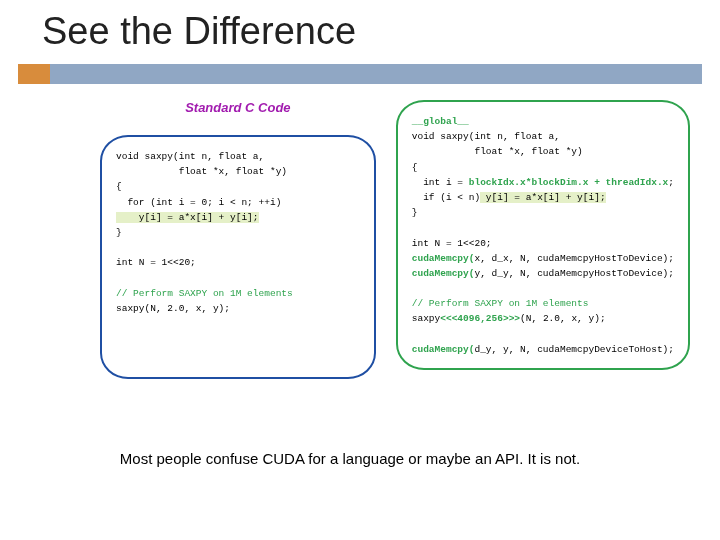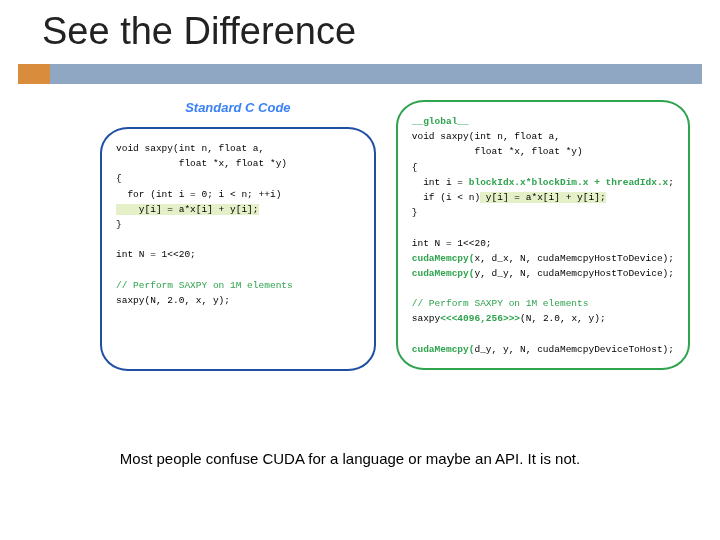--- a/index.html
+++ b/index.html
@@ -52,22 +52,22 @@
   .col {
     flex: 1;
     display: flex;
     flex-direction: column;
   }
   .col-header {
     font-style: italic;
     font-weight: 700;
     font-size: 13px;
     text-align: center;
-    margin-bottom: 12px;
-    color: #3b82f6;
+    margin-bottom: 20px;
+    color: #a21caf;
   }
   .code-box {
     border-radius: 28px / 26px;
     padding: 12px 14px 10px 14px;
     font-family: "Courier New", monospace;
     font-size: 9.5px;
     line-height: 1.6;
     color: #000;
     white-space: pre;
     box-sizing: border-box;

